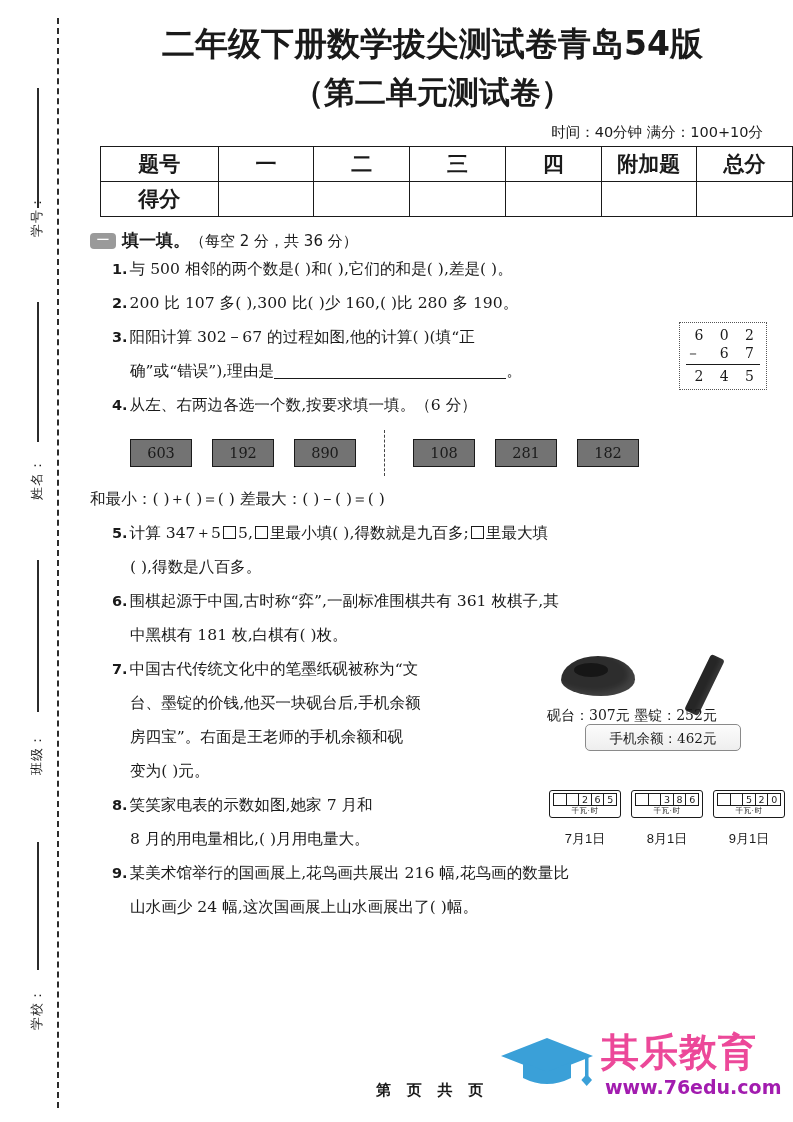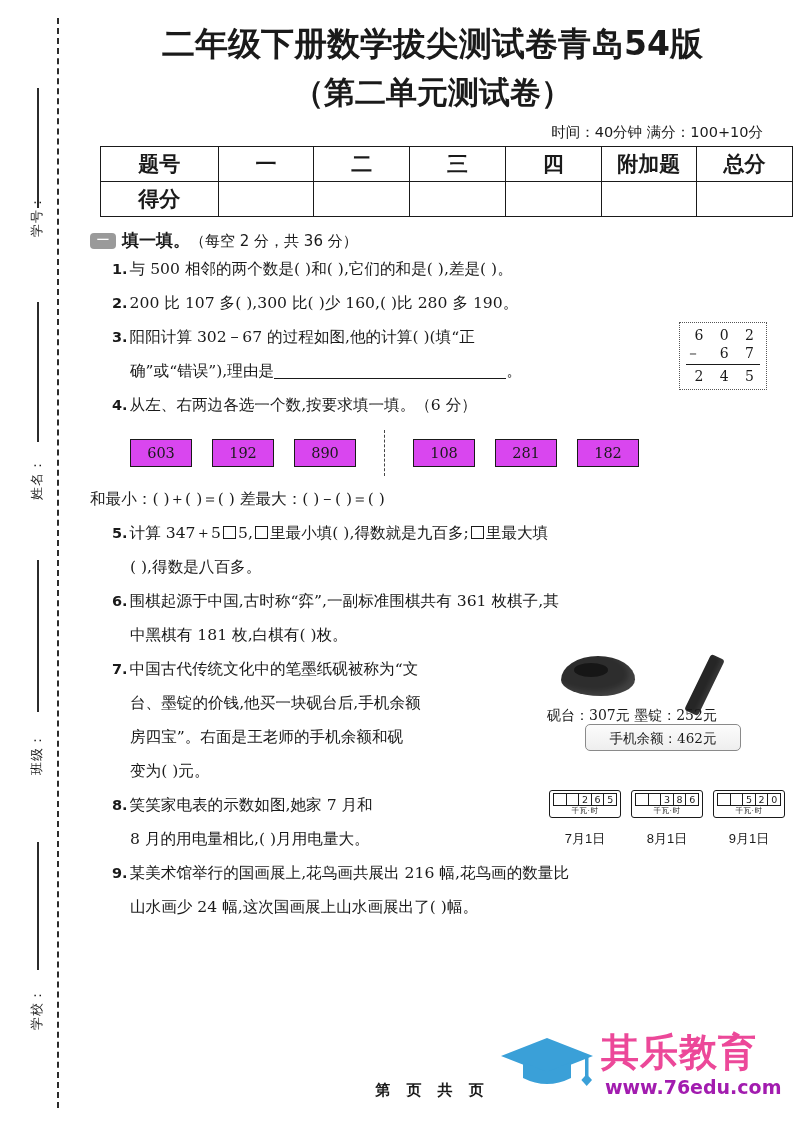--- a/index.html
+++ b/index.html
@@ -182,21 +182,21 @@
     padding-right: 30px;
     margin-top: 8px;
     margin-bottom: 6px;
   }
   .numbox {
     width: 62px; height: 28px;
     border: 1.6px solid #1a1a1a;
     display: flex; align-items: center; justify-content: center;
     font-size: 14.5px;
     font-family: "DejaVu Serif", "Liberation Serif", serif;
-    background: #d946ef;
+    background: #737373;
   }
   .nb-gap { width: 20px; }
   .vdivider {
     width: 0; height: 46px;
     border-left: 1.6px dashed #444;
     margin: 0 28px;
   }
 
   
   .q7wrap { position: relative; }
@@ -328,21 +328,21 @@
 
   
   #footer {
     position: absolute;
     left: 0; bottom: 22px;
     width: 721px;
     text-align: center;
     font-size: 15px;
     font-weight: bold;
     letter-spacing: 6px;
-    font-family: Liberation Sans, sans-serif;
+    font-family: Liberation Serif, serif;
   }
 </style>
 </head>
 <body>
 
 <div id="margin-strip">
   <div class="dashed-rule"></div>
 
   <div class="seal-seg" style="top:88px;height:120px;"></div>
   <div class="seal-label" style="top:207px;">学号：</div>

